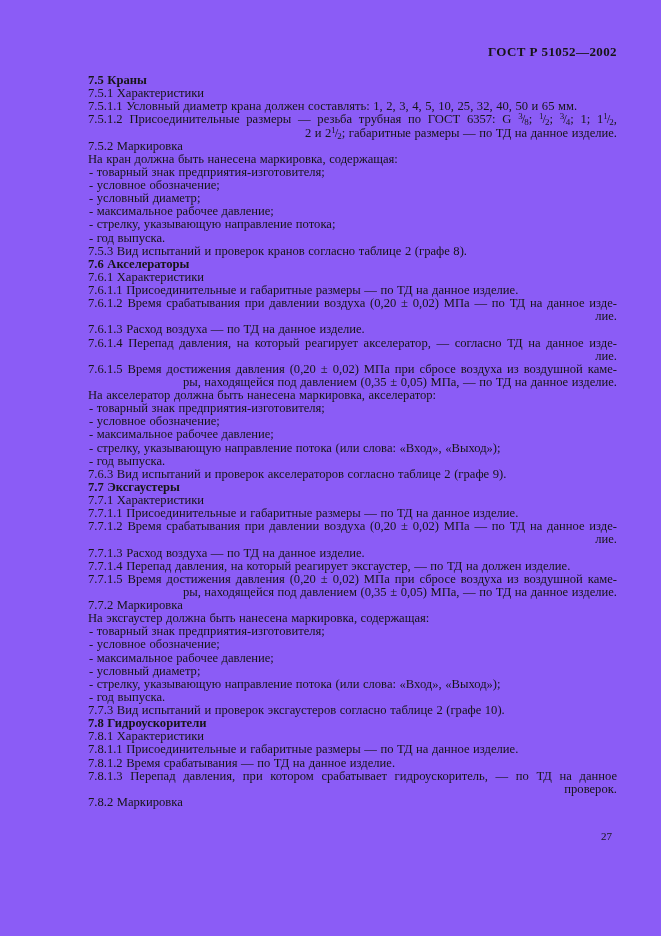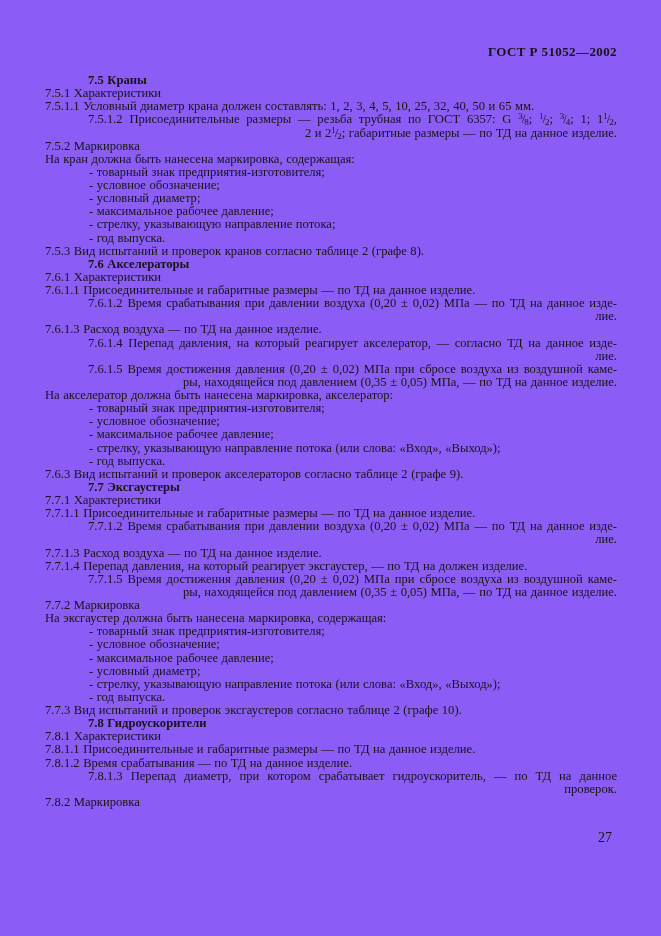--- a/index.html
+++ b/index.html
@@ -27,42 +27,42 @@
     position: absolute;
     top: 74px;
     left: 45px;
     width: 572px;
     font-size: 12.6px;
     line-height: 13.12px;
     word-spacing: 0.4px;
   }
   .line { white-space: nowrap; }
   .line.h  { margin-left: 43px; font-weight: 700; }
-  .line.p  { }
+  .line.p  { margin-left: 43px; }
   .line.pj {
     margin-left: 43px;
     white-space: normal;
     text-align: justify;
     text-align-last: justify;
   }
   .line.c  { margin-left: 0; text-align: right; }
   .line.d  { margin-left: 44px; }
   .fr sup, .fr sub {
     font-size: 9px;
     line-height: 0;
   }
   .fr sup { vertical-align: 4px; margin-right: -1px; }
   .fr sub { vertical-align: -2px; margin-left: -1px; }
   .page-number {
     position: absolute;
     top: 830px;
     left: 45px;
     width: 567px;
     text-align: right;
-    font-size: 14px;
+    font-size: 11px;
   }
 </style>
 </head>
 <body>
 
 <div class="page">
   <div class="doc-header">ГОСТ Р 51052—2002</div>
 
   <div class="doc-body" id="doc-body">
       <div class="line h">7.5 Краны</div>
@@ -111,19 +111,19 @@
       <div class="line d">- условное обозначение;</div>
       <div class="line d">- максимальное рабочее давление;</div>
       <div class="line d">- условный диаметр;</div>
       <div class="line d">- стрелку, указывающую направление потока (или слова: «Вход», «Выход»);</div>
       <div class="line d">- год выпуска.</div>
       <div class="line p">7.7.3 Вид испытаний и проверок эксгаустеров согласно таблице 2 (графе 10).</div>
       <div class="line h">7.8 Гидроускорители</div>
       <div class="line p">7.8.1 Характеристики</div>
       <div class="line p">7.8.1.1 Присоединительные и габаритные размеры — по ТД на данное изделие.</div>
       <div class="line p">7.8.1.2 Время срабатывания — по ТД на данное изделие.</div>
-      <div class="line pj">7.8.1.3 Перепад диаметр, при котором срабатывает гидроускоритель, — по ТД на данное</div>
+      <div class="line pj">7.8.1.3 Перепад давления, при котором срабатывает гидроускоритель, — по ТД на данное</div>
       <div class="line c">проверок.</div>
       <div class="line p">7.8.2 Маркировка</div>
     </div>
 
   <div class="page-number">27</div>
 </div>
 
 </body></html>

